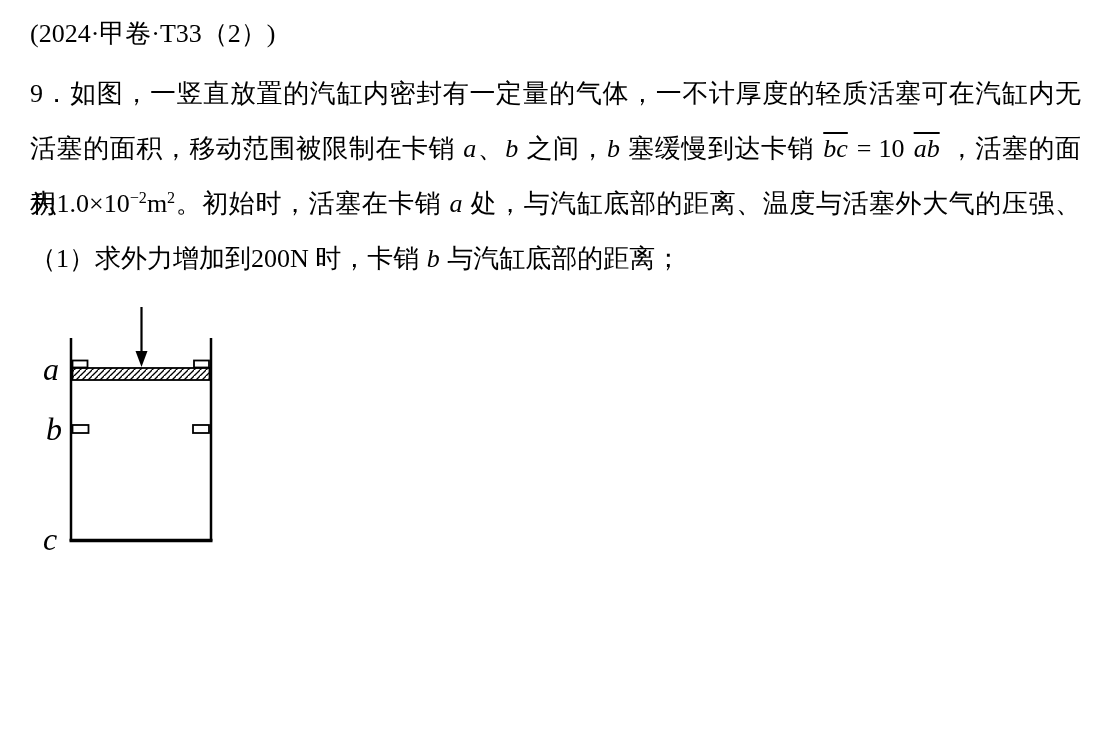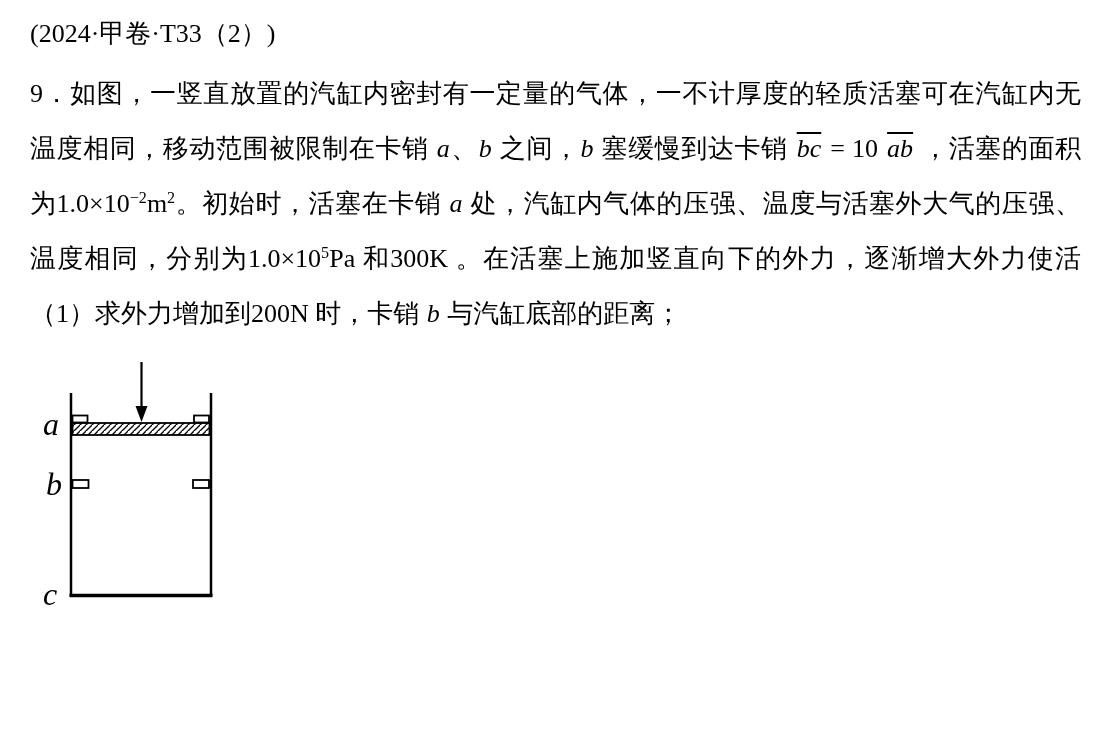--- a/index.html
+++ b/index.html
@@ -53,23 +53,22 @@
   }
 </style>
 </head>
 <body>
 
 <div class="page">
 
   <div class="text-block" id="problem-text">
       <div class="line"><span class="seg">(2024·甲卷·T33（2）)</span></div>
       <div class="line justify"><span class="seg">9．如图，一竖直放置的汽缸内密封有一定量的气体，一不计厚度的轻质活塞可在汽缸内无</span></div>
-      <div class="line justify"><span class="seg">温度相同，移动范围被限制在卡销 </span><span class="seg-i">a</span><span class="seg">、</span><span class="seg-i">b</span><span class="seg"> 之间，</span><span class="seg-i">b</span><span class="seg"> 塞缓慢到达卡销 </span><span class="seg-iol">bc</span><span class="seg"> = 10 </span><span class="seg-iol">ab</span><span class="seg"> ，活塞的面积</span></div>
-      <div class="line justify"><span class="seg">为1.0×10</span><span class="seg-sup">−2</span><span class="seg">m</span><span class="seg-sup">2</span><span class="seg">。初始时，活塞在卡销 </span><span class="seg-i">a</span><span class="seg"> 处，汽缸内气体的压强、温度与活塞外大气的压强、</span></div>
-      <div class="line justify"><span class="seg">温度相同，分别为1.0×10</span><span class="seg-sup">5</span><span class="seg">Pa 和300K 。在活塞上施加竖直向下的外力，逐渐增大外力使活</span></div>
+      <div class="line justify"><span class="seg">活塞的面积，移动范围被限制在卡销 </span><span class="seg-i">a</span><span class="seg">、</span><span class="seg-i">b</span><span class="seg"> 之间，</span><span class="seg-i">b</span><span class="seg"> 塞缓慢到达卡销 </span><span class="seg-iol">bc</span><span class="seg"> = 10 </span><span class="seg-iol">ab</span><span class="seg"> ，活塞的面积</span></div>
+      <div class="line justify"><span class="seg">为1.0×10</span><span class="seg-sup">−2</span><span class="seg">m</span><span class="seg-sup">2</span><span class="seg">。初始时，活塞在卡销 </span><span class="seg-i">a</span><span class="seg"> 处，与汽缸底部的距离、温度与活塞外大气的压强、</span></div>
       <div class="line"><span class="seg">（1）求外力增加到200N 时，卡销 </span><span class="seg-i">b</span><span class="seg"> 与汽缸底部的距离；</span></div>
     </div>
 
   <svg class="diagram" width="210" height="268" viewBox="0 0 210 268" xmlns="http://www.w3.org/2000/svg">
     <defs>
       <pattern id="hatch" patternUnits="userSpaceOnUse" width="6" height="6">
         <path d="M-1,7 L7,-1" stroke="#000000" stroke-width="1.3"></path>
         <path d="M-1,13 L13,-1" stroke="#000000" stroke-width="1.3"></path>
       </pattern>
     </defs>

